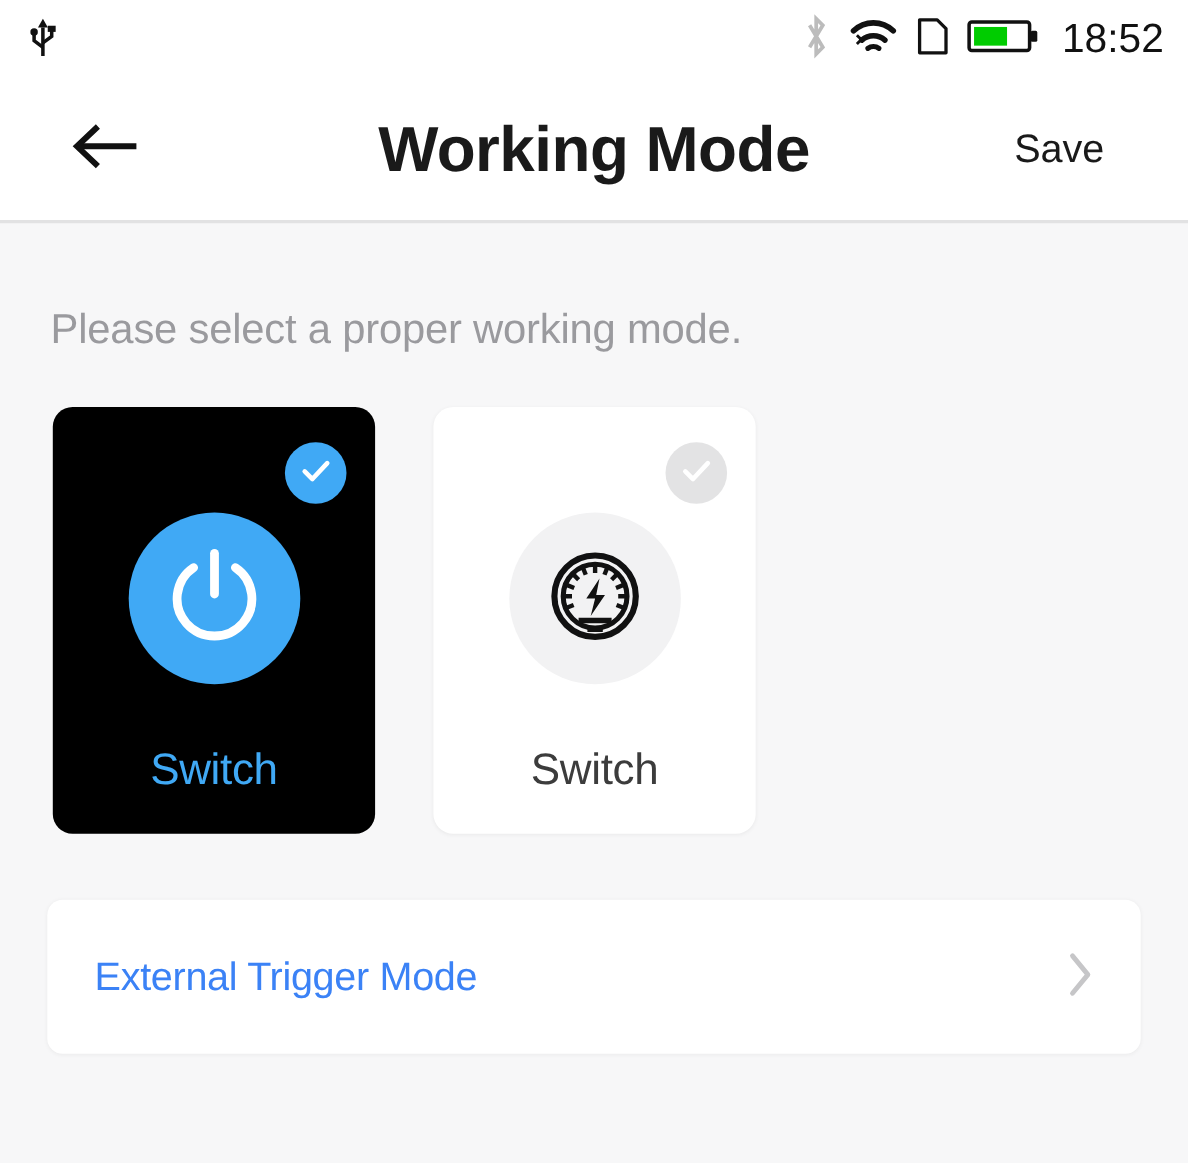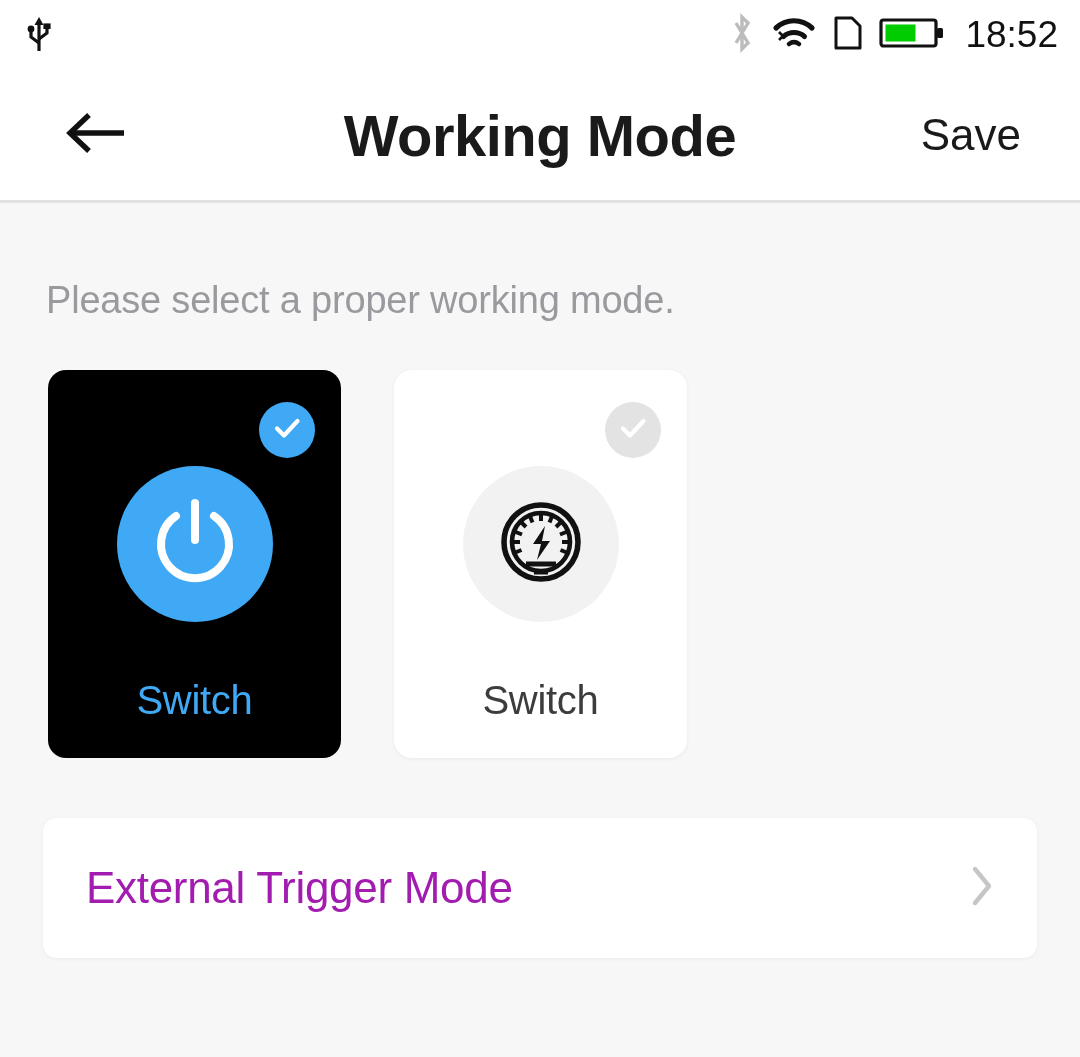--- a/index.html
+++ b/index.html
@@ -64,24 +64,24 @@
   .header-title {
     width: 100%;
     text-align: center;
     font-size: 58px;
     color: #1a1a1a;
     font-weight: 700;
     letter-spacing: -0.5px;
   }
   .save-btn {
     position: absolute;
-    right: 59px;
+    right: 76px;
     top: 50%;
     transform: translateY(-50%);
-    font-size: 44px;
+    font-size: 36px;
     color: #1a1a1a;
     cursor: pointer;
     letter-spacing: 0px;
   }
 
   
   .content {
     padding: 0;
   }
   .hint {
@@ -160,22 +160,22 @@
     border-radius: 14px;
     box-shadow: 0 1px 4px rgba(0,0,0,0.05);
     display: flex;
     align-items: center;
     justify-content: space-between;
     padding: 0 40px 0 43px;
     box-sizing: border-box;
     cursor: pointer;
   }
   .trigger-label {
-    font-size: 44px;
-    color: #a21caf;
+    font-size: 36px;
+    color: #3b82f6;
     letter-spacing: -0.3px;
   }
 </style>
 </head>
 <body>
 
 <div class="statusbar">
 
   <div class="status-left">
     <span>

